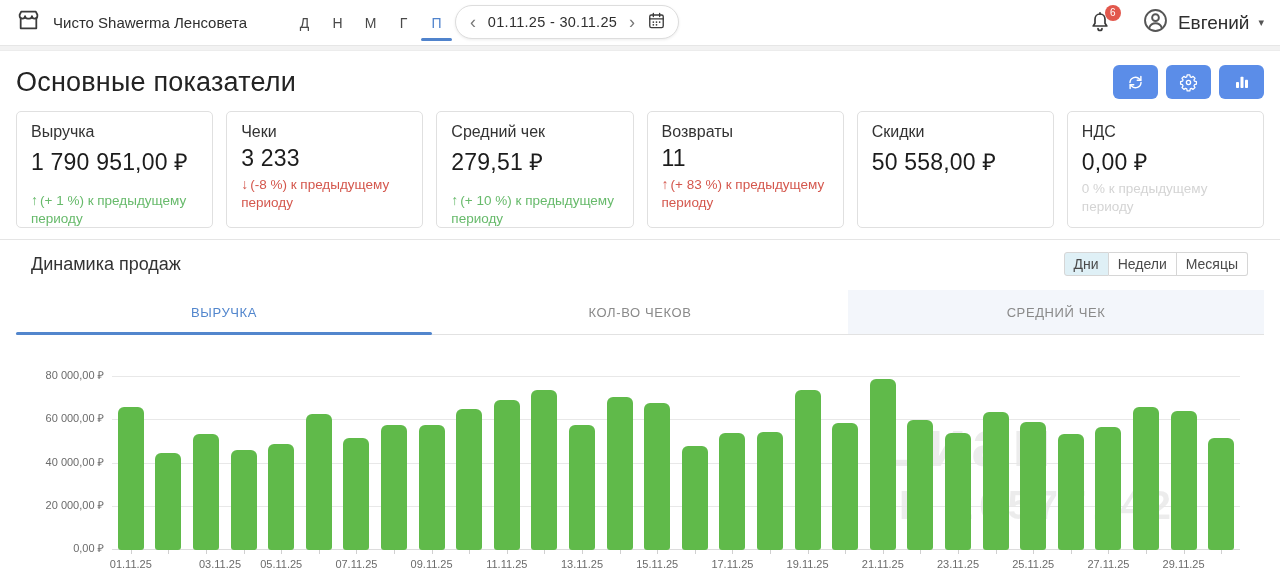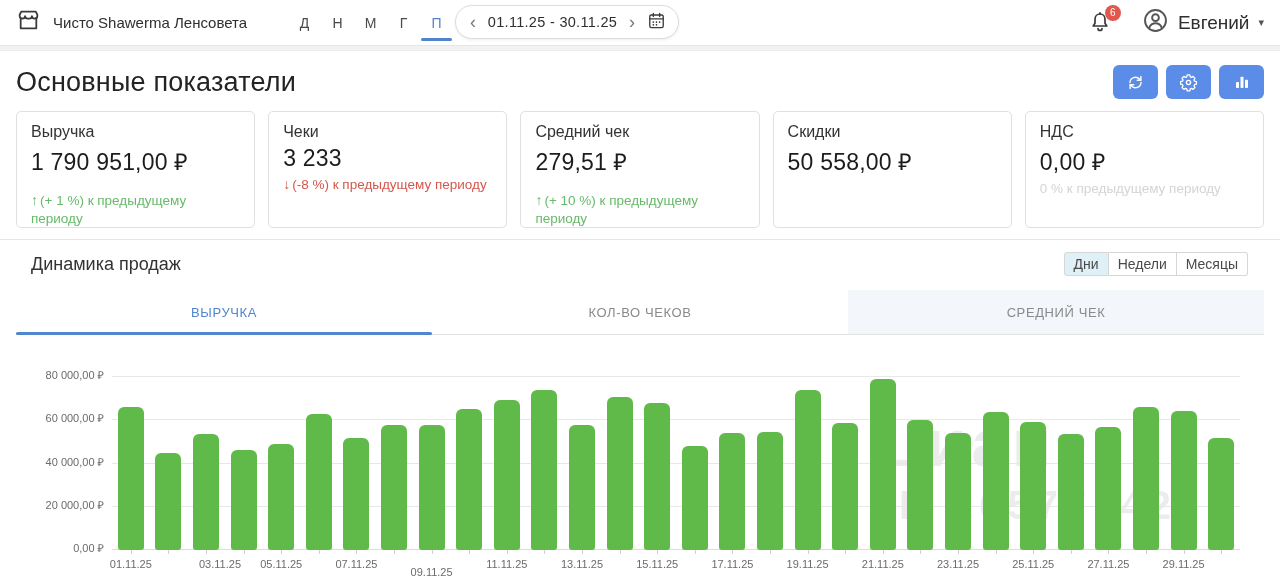--- a/index.html
+++ b/index.html
@@ -183,20 +183,25 @@
   </div>
   <div class="kpi">
     <div class="kpi-title">Чеки</div>
     <div class="kpi-value">3 233</div>
     <div class="kpi-delta red"><span class="arr">↓</span><span>(-8 %) к предыдущему периоду</span></div>
   </div>
   <div class="kpi">
     <div class="kpi-title">Средний чек</div>
     <div class="kpi-value">279,51 ₽</div>
     <div class="kpi-delta green"><span class="arr">↑</span><span>(+ 10 %) к предыдущему периоду</span></div>
+  </div>
+  <div class="kpi">
+    <div class="kpi-title">Возвраты</div>
+    <div class="kpi-value">11</div>
+    <div class="kpi-delta red"><span class="arr">↑</span><span>(+ 83 %) к предыдущему периоду</span></div>
   </div>
   <div class="kpi">
     <div class="kpi-title">Скидки</div>
     <div class="kpi-value">50 558,00 ₽</div>
   </div>
   <div class="kpi">
     <div class="kpi-title">НДС</div>
     <div class="kpi-value">0,00 ₽</div>
     <div class="kpi-delta gray"><span>0 % к предыдущему периоду</span></div>
   </div>
@@ -274,21 +279,21 @@
         <div class="xtick" style="left: 94px;"></div>
         <div class="xlab" style="left: 108px;">03.11.25</div>
         <div class="xtick" style="left: 131.6px;"></div>
         <div class="xtick" style="left: 169.2px;"></div>
         <div class="xlab" style="left: 169.2px;">05.11.25</div>
         <div class="xtick" style="left: 206.8px;"></div>
         <div class="xtick" style="left: 244.4px;"></div>
         <div class="xlab" style="left: 244.4px;">07.11.25</div>
         <div class="xtick" style="left: 282px;"></div>
         <div class="xtick" style="left: 319.6px;"></div>
-        <div class="xlab" style="left: 319.6px; margin-top: 8px;">09.11.25</div>
+        <div class="xlab" style="left: 319.6px;">09.11.25</div>
         <div class="xtick" style="left: 357.2px;"></div>
         <div class="xtick" style="left: 394.8px;"></div>
         <div class="xlab" style="left: 394.8px;">11.11.25</div>
         <div class="xtick" style="left: 432.4px;"></div>
         <div class="xtick" style="left: 470px;"></div>
         <div class="xlab" style="left: 470px;">13.11.25</div>
         <div class="xtick" style="left: 507.6px;"></div>
         <div class="xtick" style="left: 545.2px;"></div>
         <div class="xlab" style="left: 545.2px;">15.11.25</div>
         <div class="xtick" style="left: 582.8px;"></div>

